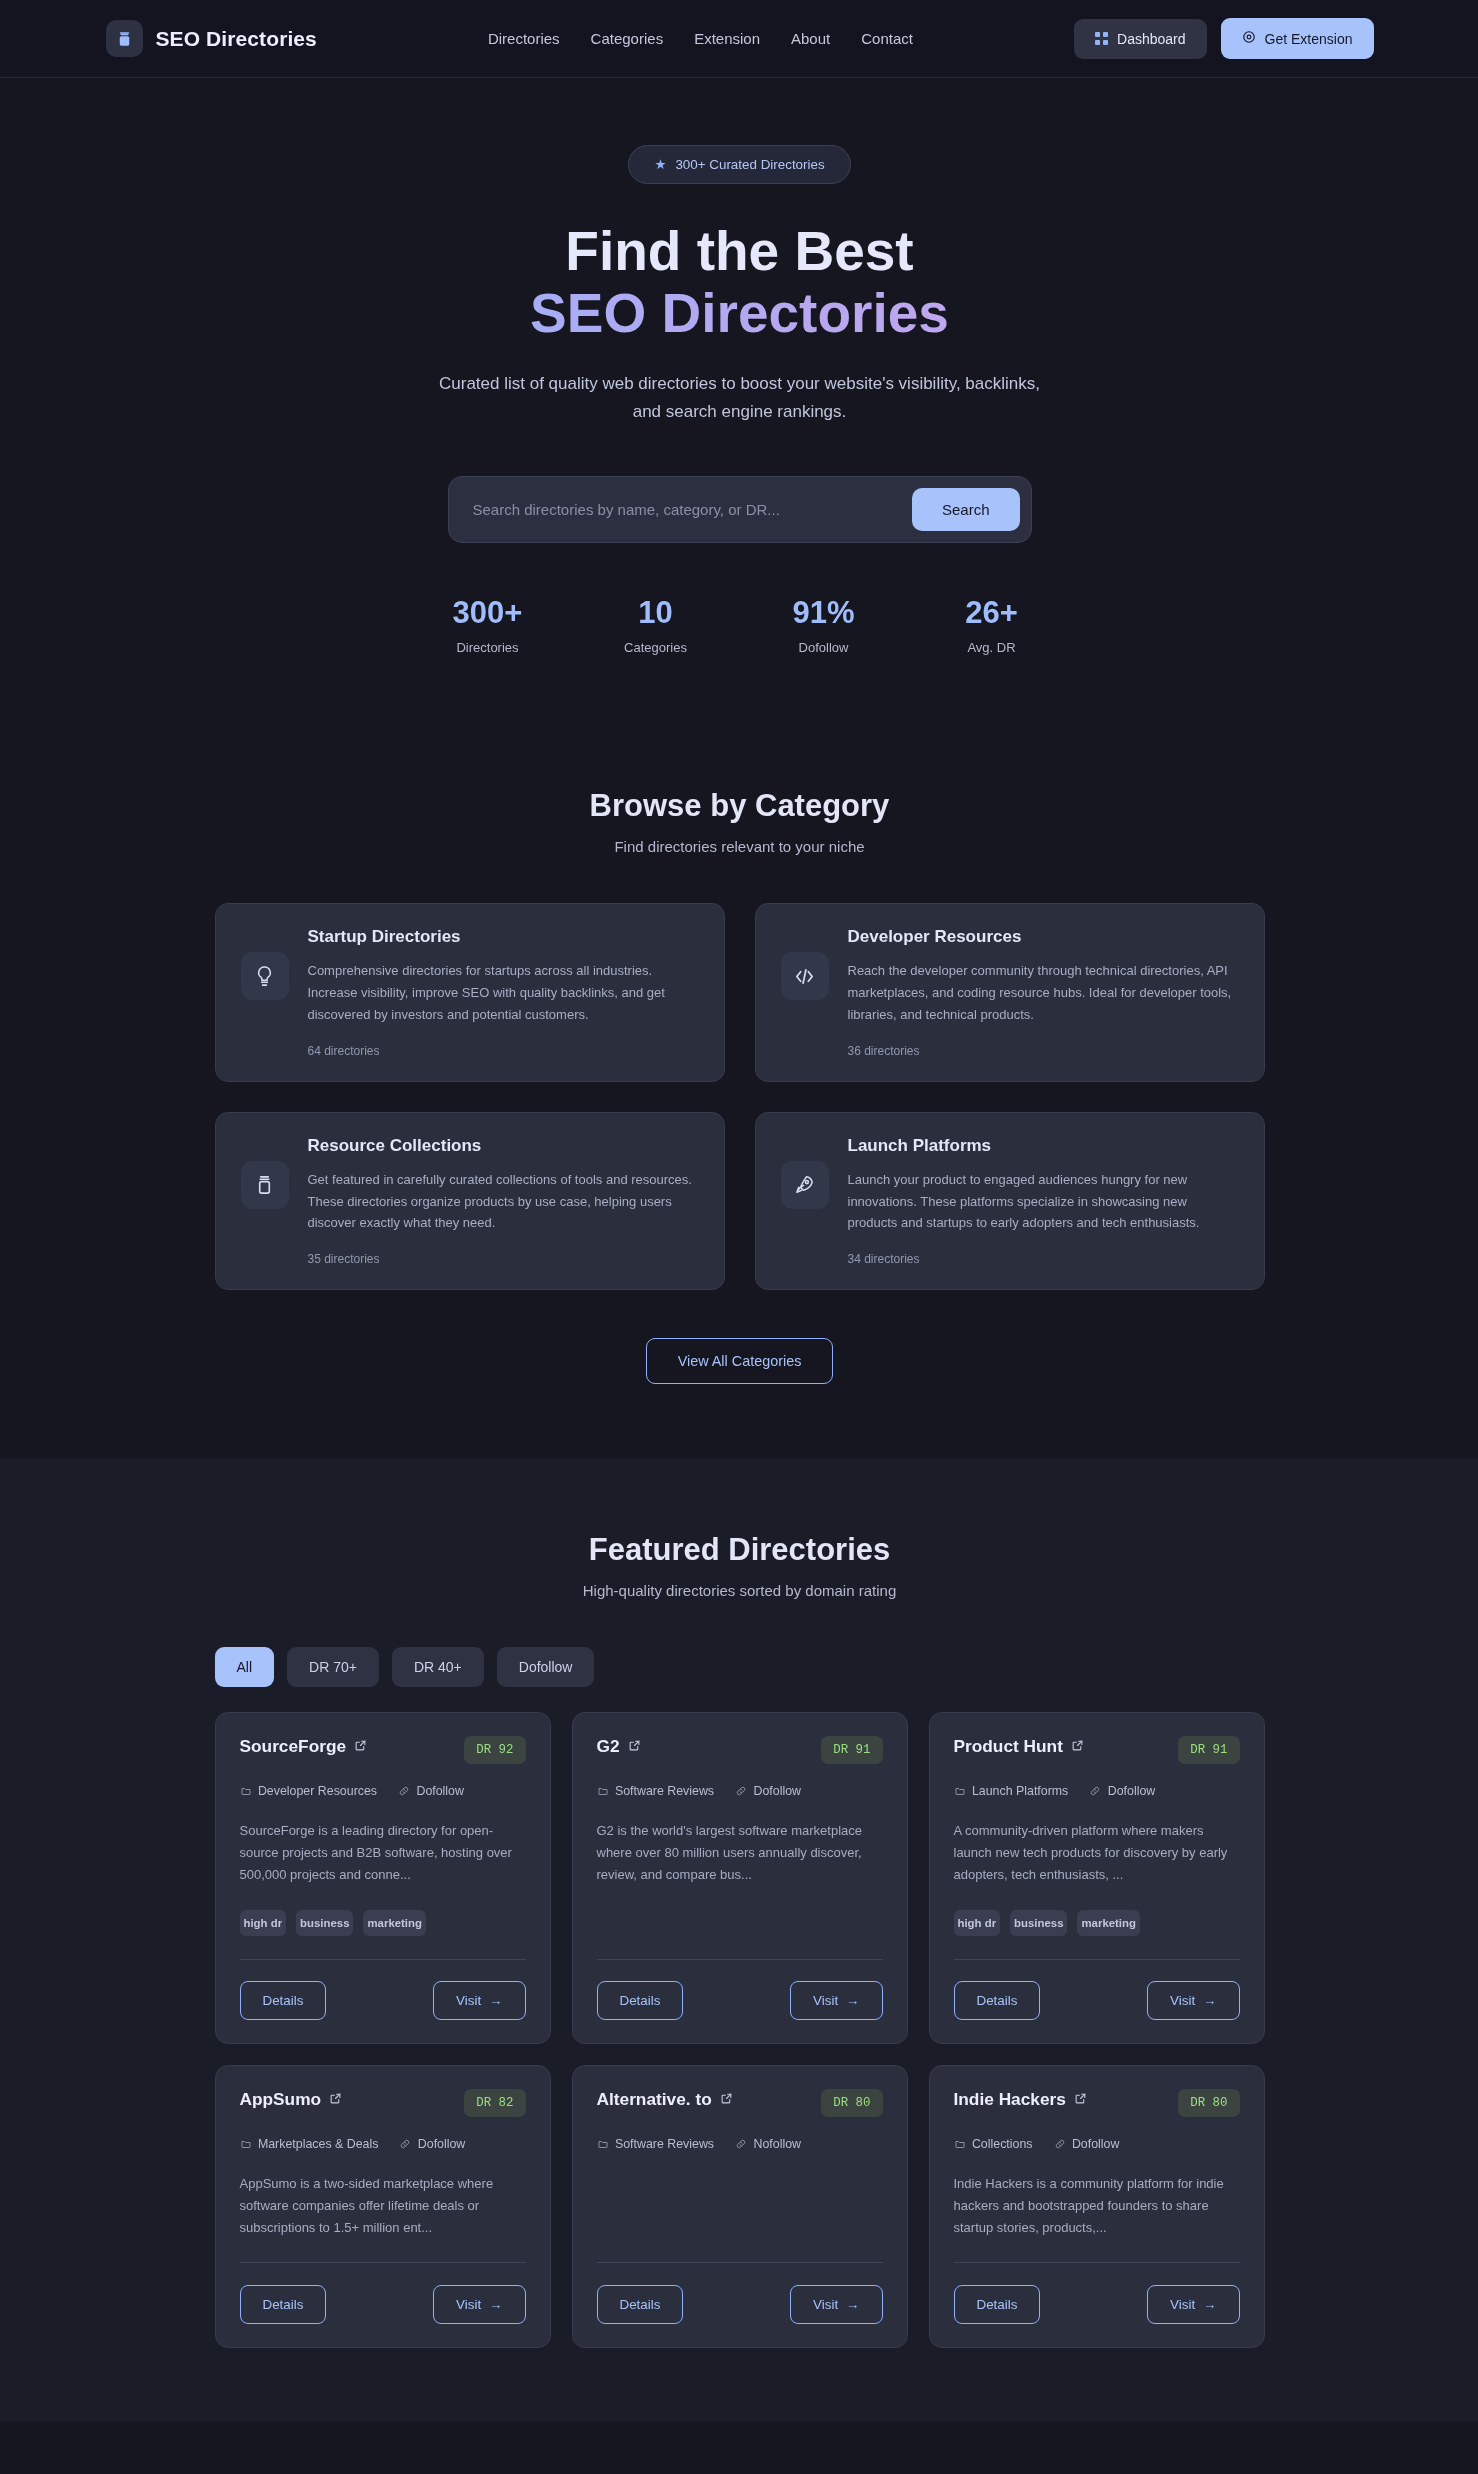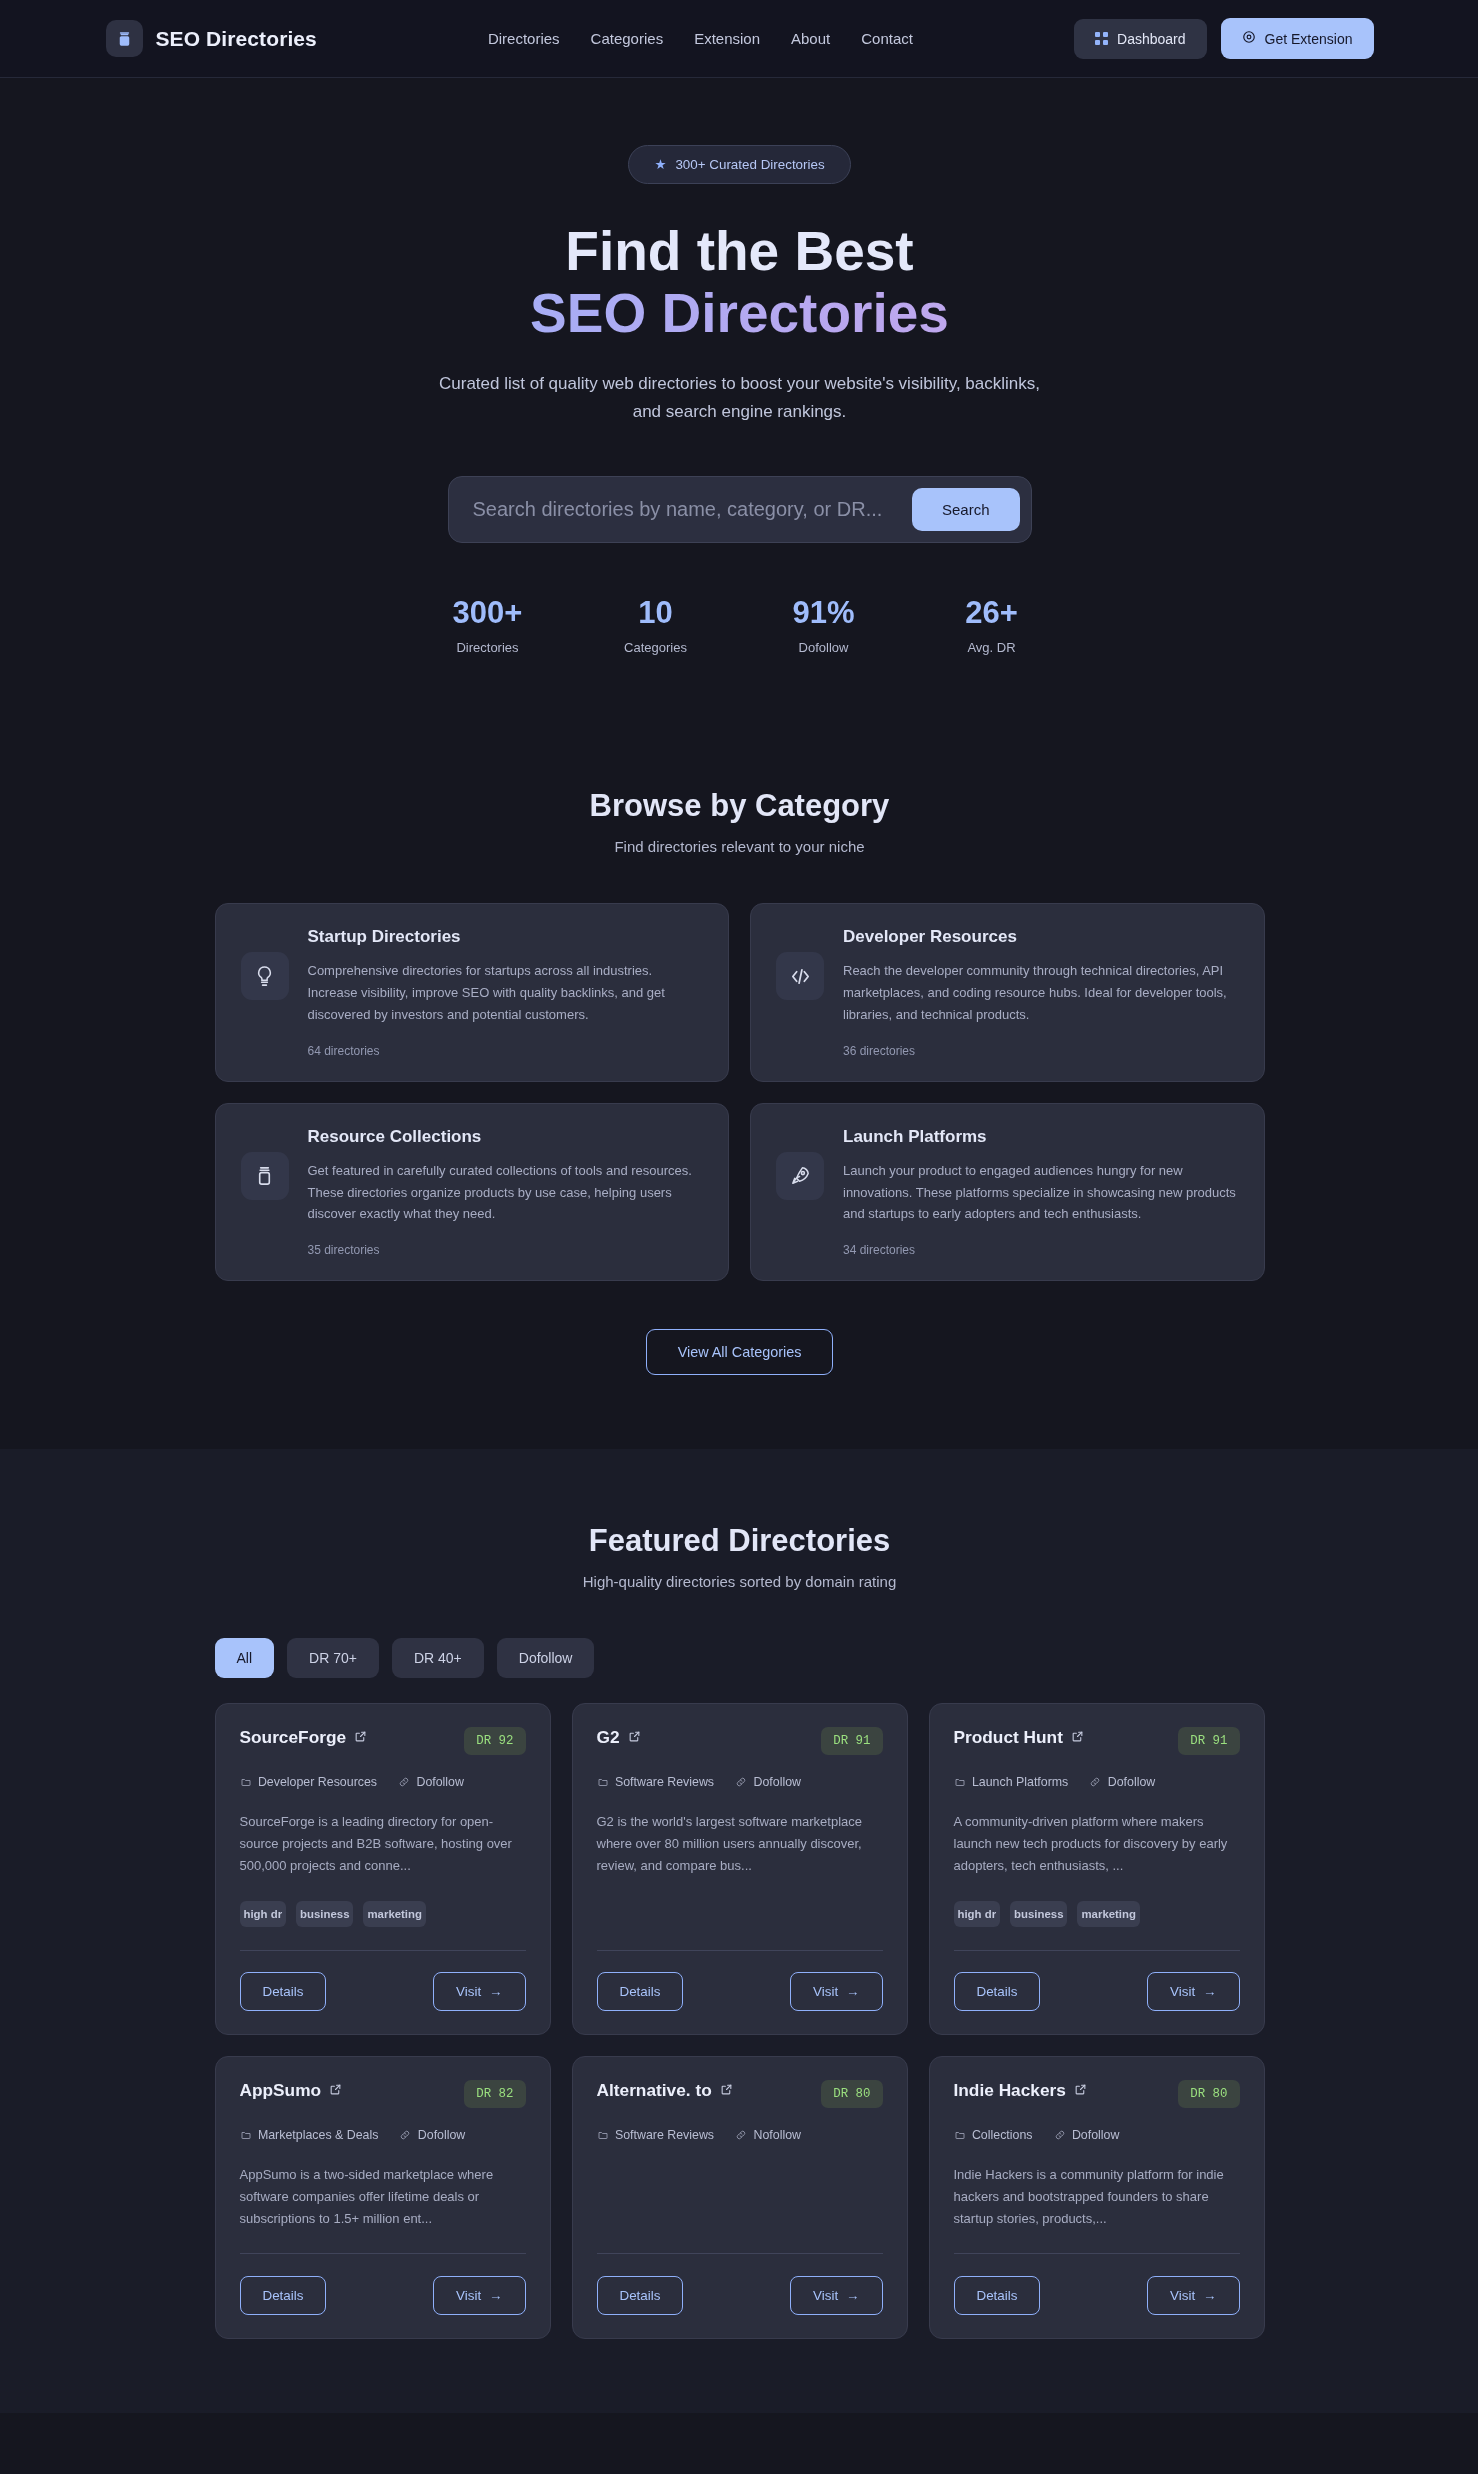--- a/index.html
+++ b/index.html
@@ -72,41 +72,41 @@
   }
   p.hero-sub{
     margin:26px auto 0;max-width:609px;font-size:17px;line-height:1.62;color:#c0c6dc;
   }
   .search-box{
     margin:51px auto 0;width:584px;background:#2c2f40;border:0.5px solid #3d4155;
     border-radius:14px;padding:11px;display:flex;align-items:center;gap:10px;
   }
   .search-box input{
     flex:1;background:transparent;border:none;outline:none;color:#ec4899;
-    font-size:20px;font-family:inherit;padding-left:13px;
+    font-size:15px;font-family:inherit;padding-left:13px;
   }
   .search-box input::placeholder{color:#8a8fa6;}
   .search-btn{
     background:#a8c3fb;color:#16182a;border:none;border-radius:10px;
     padding:13px 30px;font-size:15px;font-family:inherit;cursor:pointer;font-weight:500;
   }
   .stats{display:flex;justify-content:center;gap:74px;margin-top:54px;}
   .stat{text-align:center;min-width:94px;}
   .stat-val{font-size:31px;font-weight:bold;color:#9fbcfb;line-height:1;}
   .stat-lbl{margin-top:12px;font-size:13px;color:#b4b9cf;}
 
   
   .section{padding:74px 0;}
   .sec-bg-a{background:var(--bg);}
   .sec-bg-b{background:#1a1c28;}
   .sec-head{text-align:center;margin-bottom:48px;}
   .sec-title{font-size:31px;font-weight:bold;color:#e2e6f7;}
   .sec-sub{margin-top:14px;font-size:15px;color:#b4b9cf;}
 
-  .cat-grid{display:grid;grid-template-columns:1fr 1fr;gap:21px;}
+  .cat-grid{display:grid;grid-template-columns:1fr 1fr;gap:30px;}
   .cat-card{
     background:#2b2e3d;border:0.5px solid #383b4d;border-radius:13px;
     padding:23px 25px;display:flex;gap:19px;align-items:flex-start;min-height:153px;
   }
   .cat-ico{
     flex:0 0 auto;width:48px;height:48px;border-radius:11px;background:#33374a;
     display:flex;align-items:center;justify-content:center;margin-top:25px;
   }
   .cat-ico svg{width:23px;height:23px;}
   .cat-body{flex:1;}

